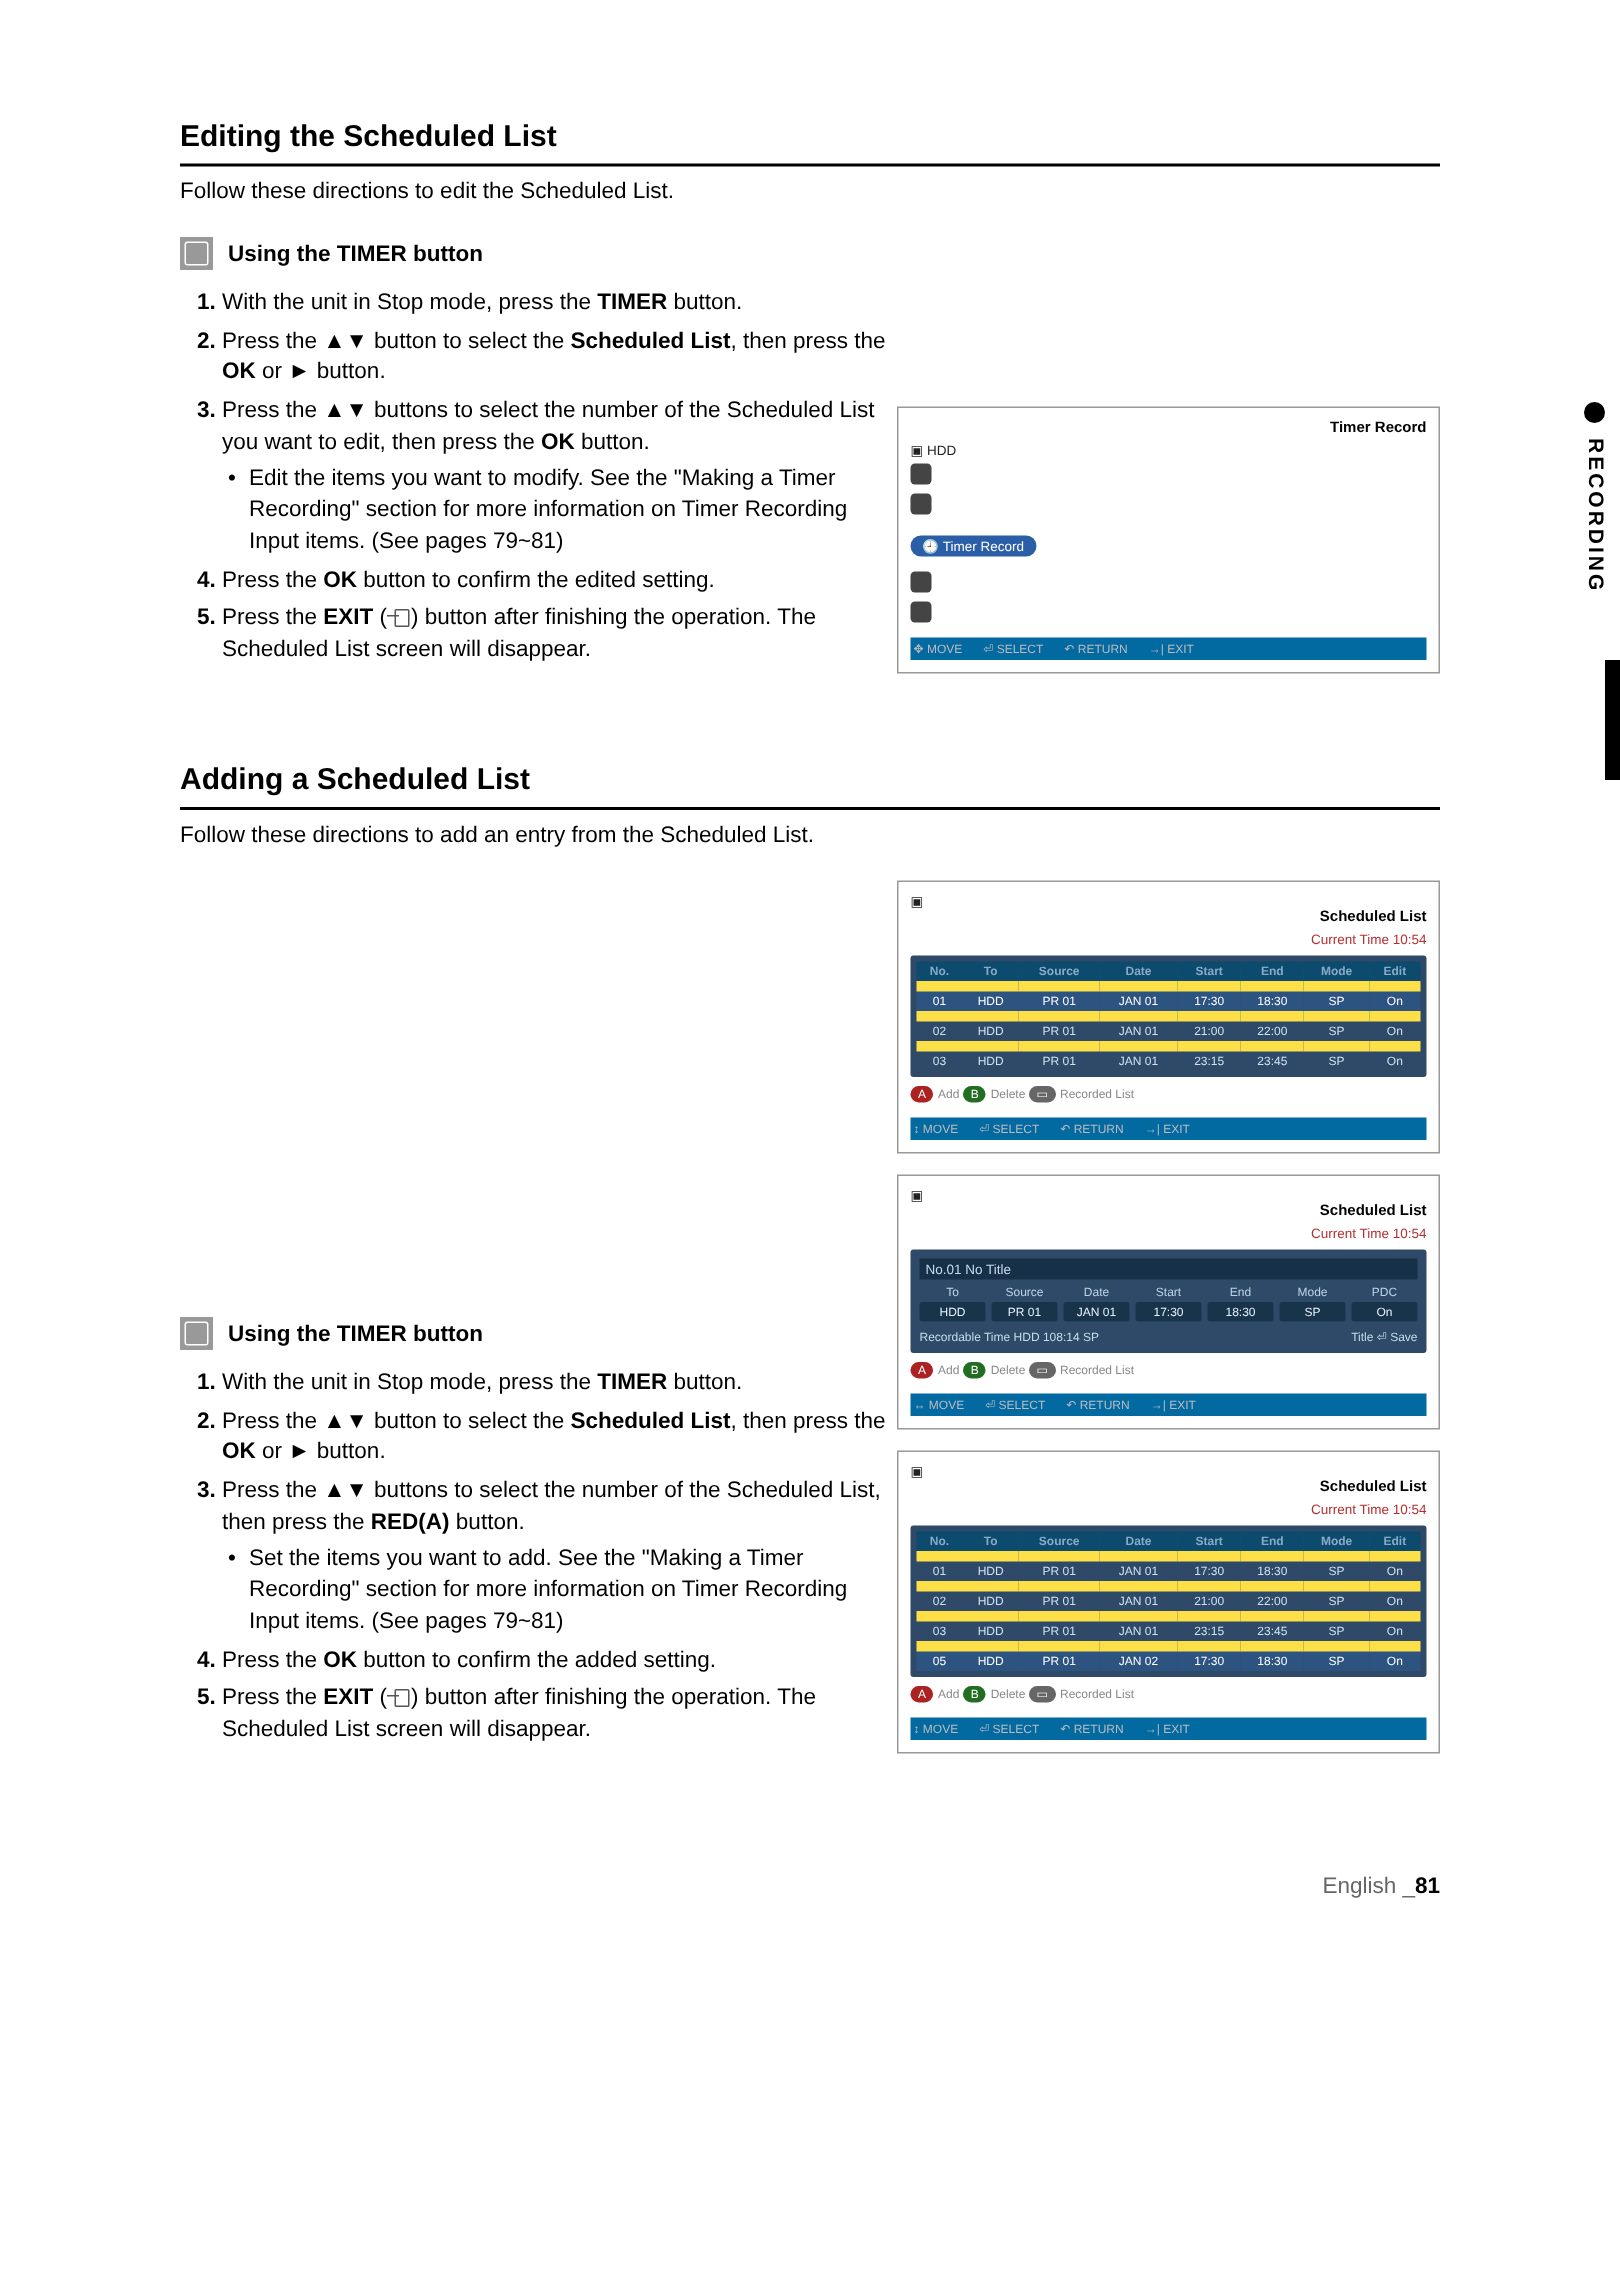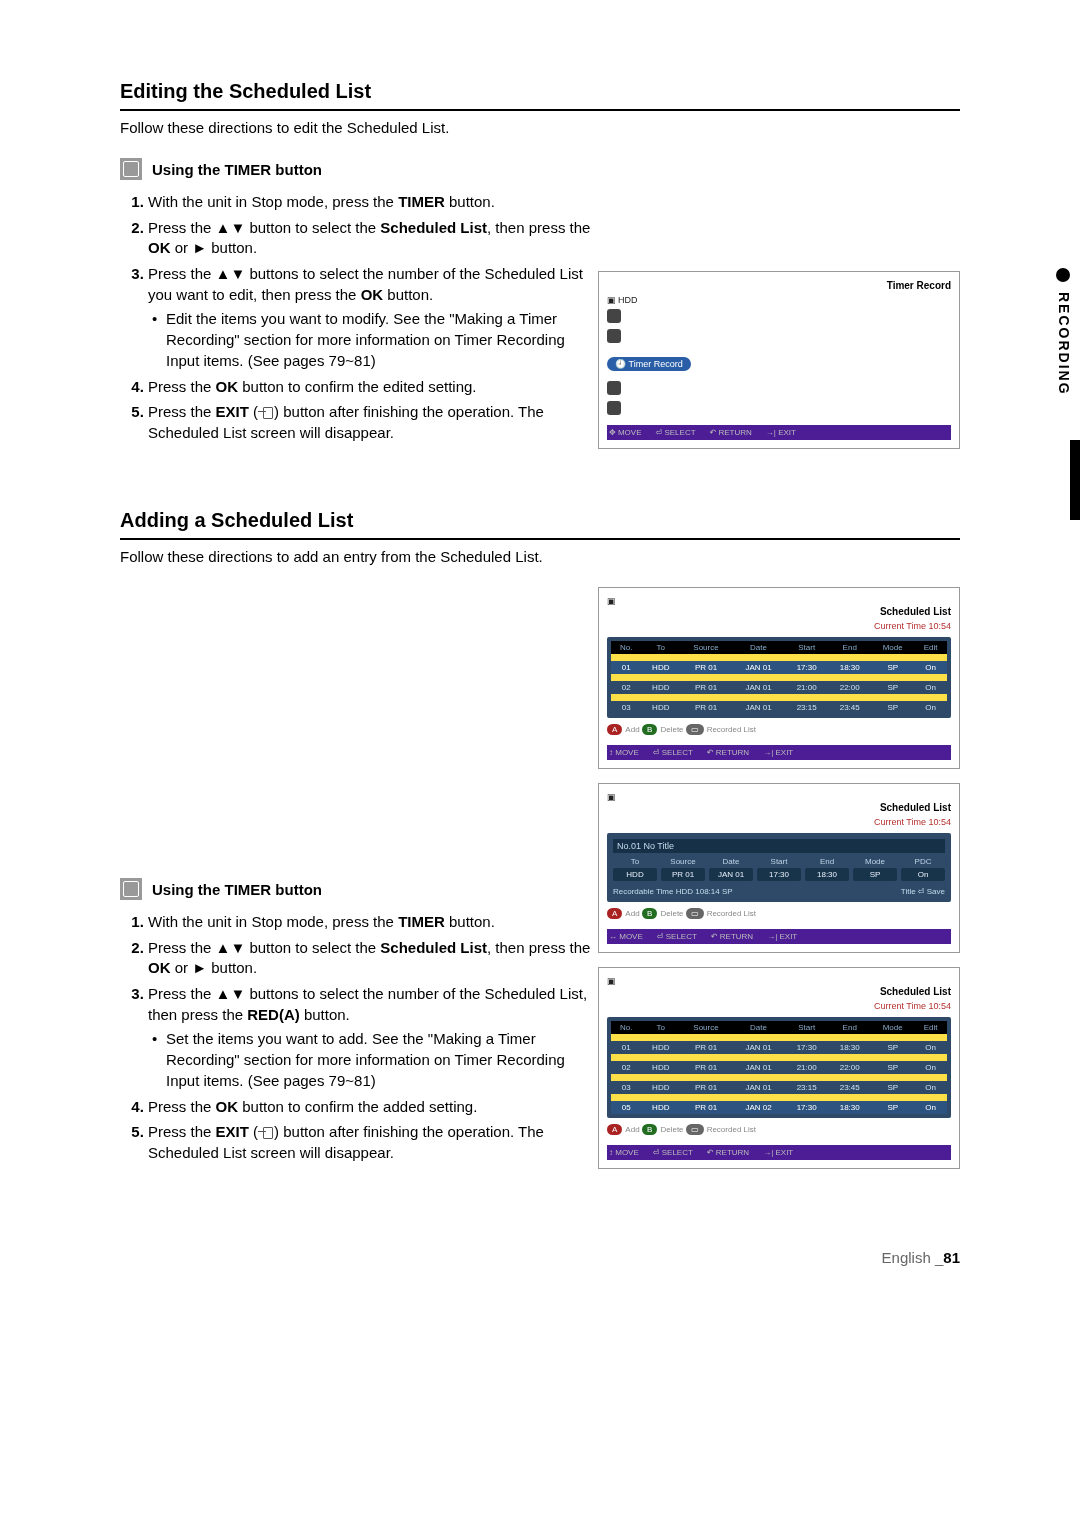--- a/index.html
+++ b/index.html
@@ -163,41 +163,41 @@
     font-size: 9px;
     margin-top: 4px;
   }
   .footbar {
     display: flex;
     gap: 14px;
     font-size: 8px;
     color: #bbb;
     margin-top: 10px;
     padding: 3px 2px;
-    background: #4c1d95;
+    background: #0369a1;
   }
   .footbar span { white-space: nowrap; }
   .sched-sub {
     color: #b52f2f;
     font-size: 9px;
     text-align: right;
     margin-bottom: 6px;
   }
   .table-outer { background: #2e4a68; padding: 4px; border-radius: 2px; }
   .sched-table {
     width: 100%;
     border-collapse: collapse;
     font-size: 8px;
     color: #cfe0ee;
   }
   .sched-table th {
-    background: #000000;
+    background: #0c4a6e;
     color: #88aac8;
     padding: 2px 3px;
-    font-weight: normal;
+    font-weight: bold;
   }
   .sched-table td {
     padding: 2px 3px;
     text-align: center;
     border-top: 7px solid #fde047;
   }
   .sched-table tr.hi td { background: #2d5480; color: #fff; }
   .pill {
     display: inline-block;
     font-size: 8px;

